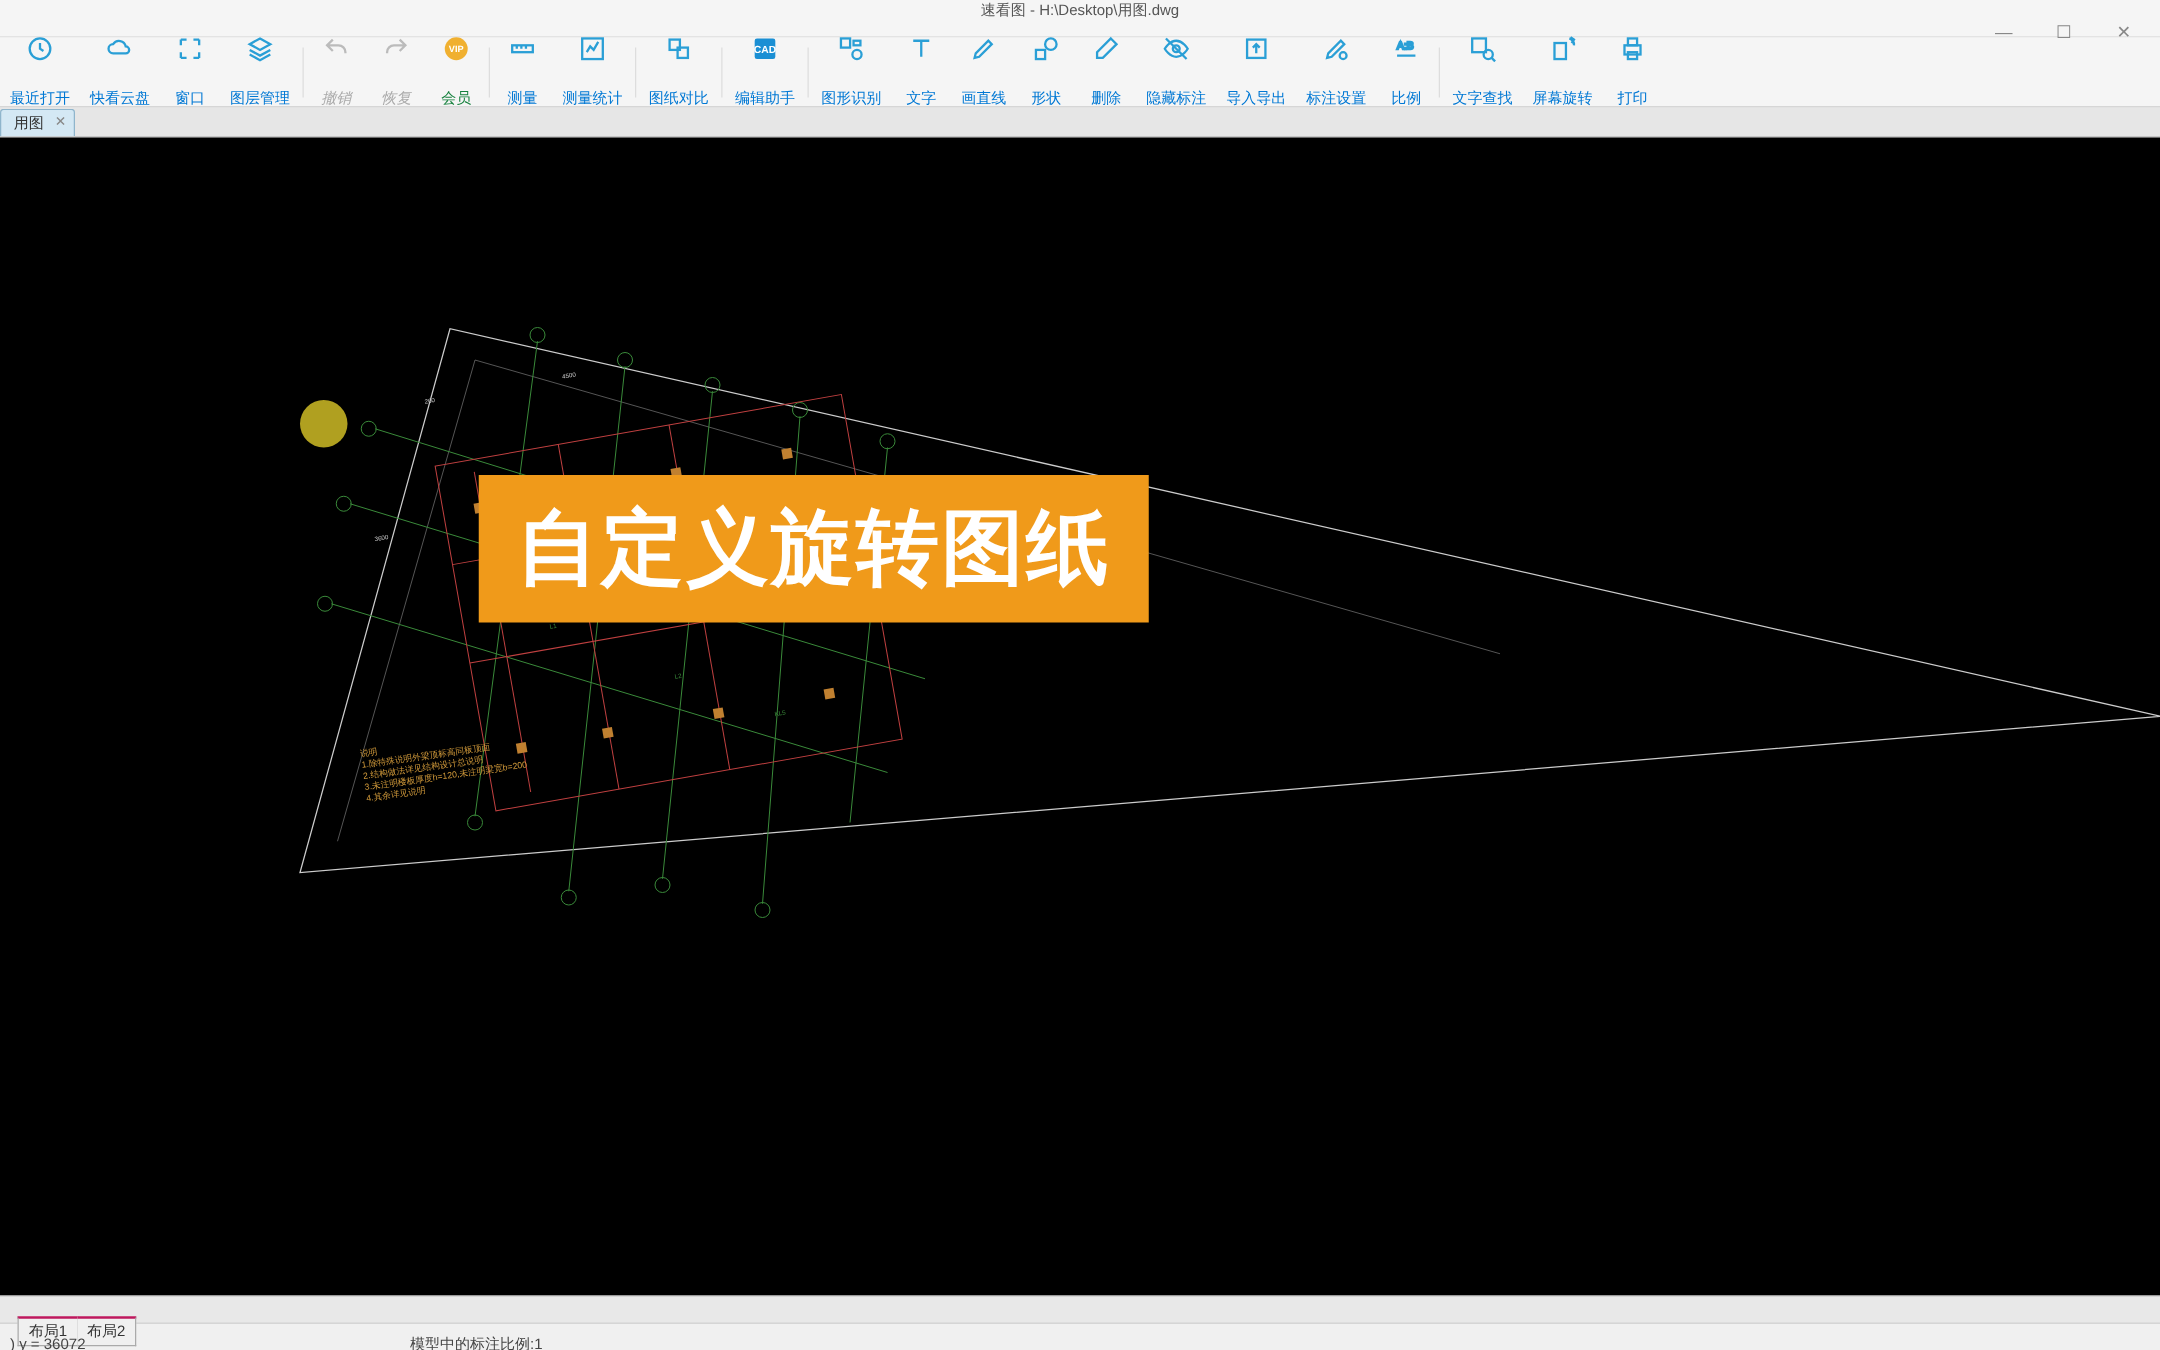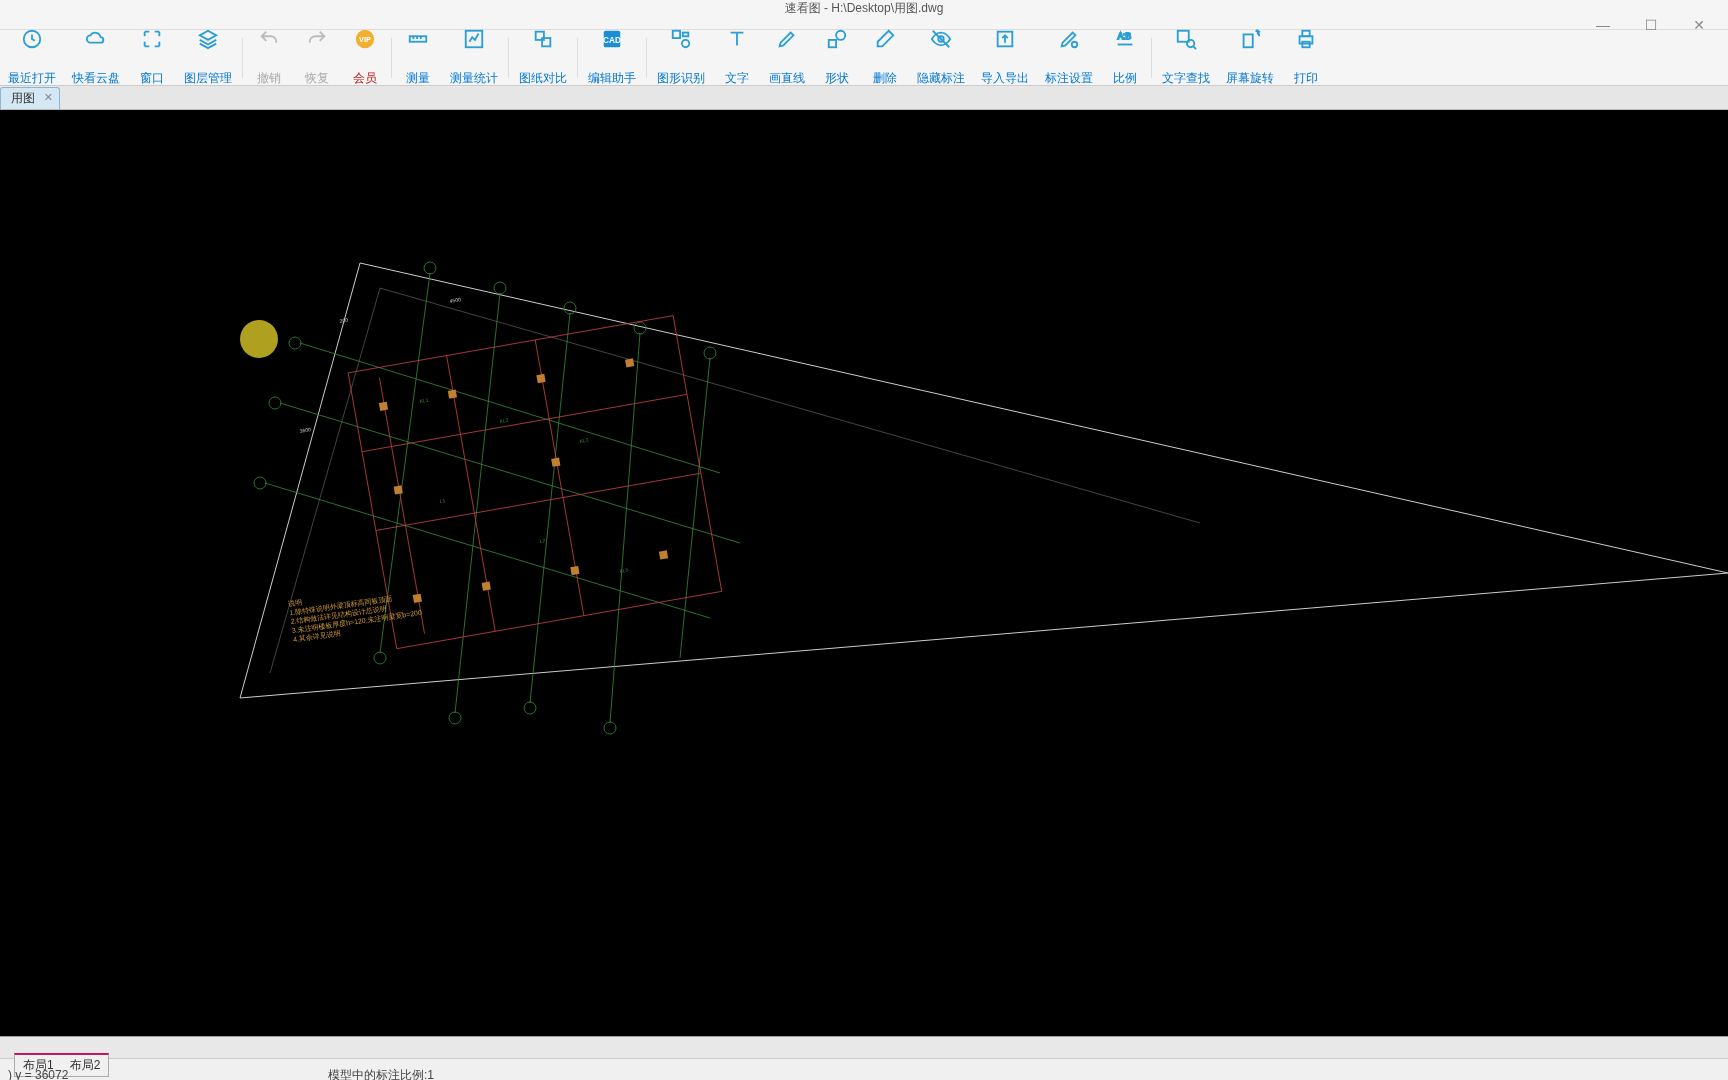--- a/index.html
+++ b/index.html
@@ -47,22 +47,22 @@
   flex-direction: column;
   align-items: center;
   justify-content: center;
   height: 100%;
   padding: 0 8px;
   min-width: 48px;
   cursor: pointer;
   font-size: 12px;
   color: #0078d4;
 }
-.toolbar .item.vip .label { color: #b91c1c; }
-.toolbar .item.gray .label { color: #aaa; }
+.toolbar .item.vip .label { color: #15803d; }
+.toolbar .item.gray .label { color: #aaa; font-style: italic; }
 .toolbar .sep {
   width: 1px;
   height: 40px;
   background: #ddd;
   margin: 0 2px;
 }
 .toolbar .icon {
   width: 24px;
   height: 24px;
   display: flex;
@@ -475,20 +475,23 @@
   <div class="notes">
     <div>说明</div>
     <div>1.除特殊说明外梁顶标高同板顶面</div>
     <div>2.结构做法详见结构设计总说明</div>
     <div>3.未注明楼板厚度h=120,未注明梁宽b=200</div>
     <div>4.其余详见说明</div>
   </div>
 
   <div class="cursor-dot"></div>
 
+  <div class="overlay-banner">
+    <span>自定义旋转图纸</span>
+  </div>
 </div>
 
 <div class="bottom-tabs">
   <div class="sheet first"><span>布局1</span></div>
   <div class="sheet"><span>布局2</span></div>
 </div>
 
 <div class="statusbar">
   <span class="coords">) y = 36072</span>
   <span class="scaleinfo">模型中的标注比例:1</span>

